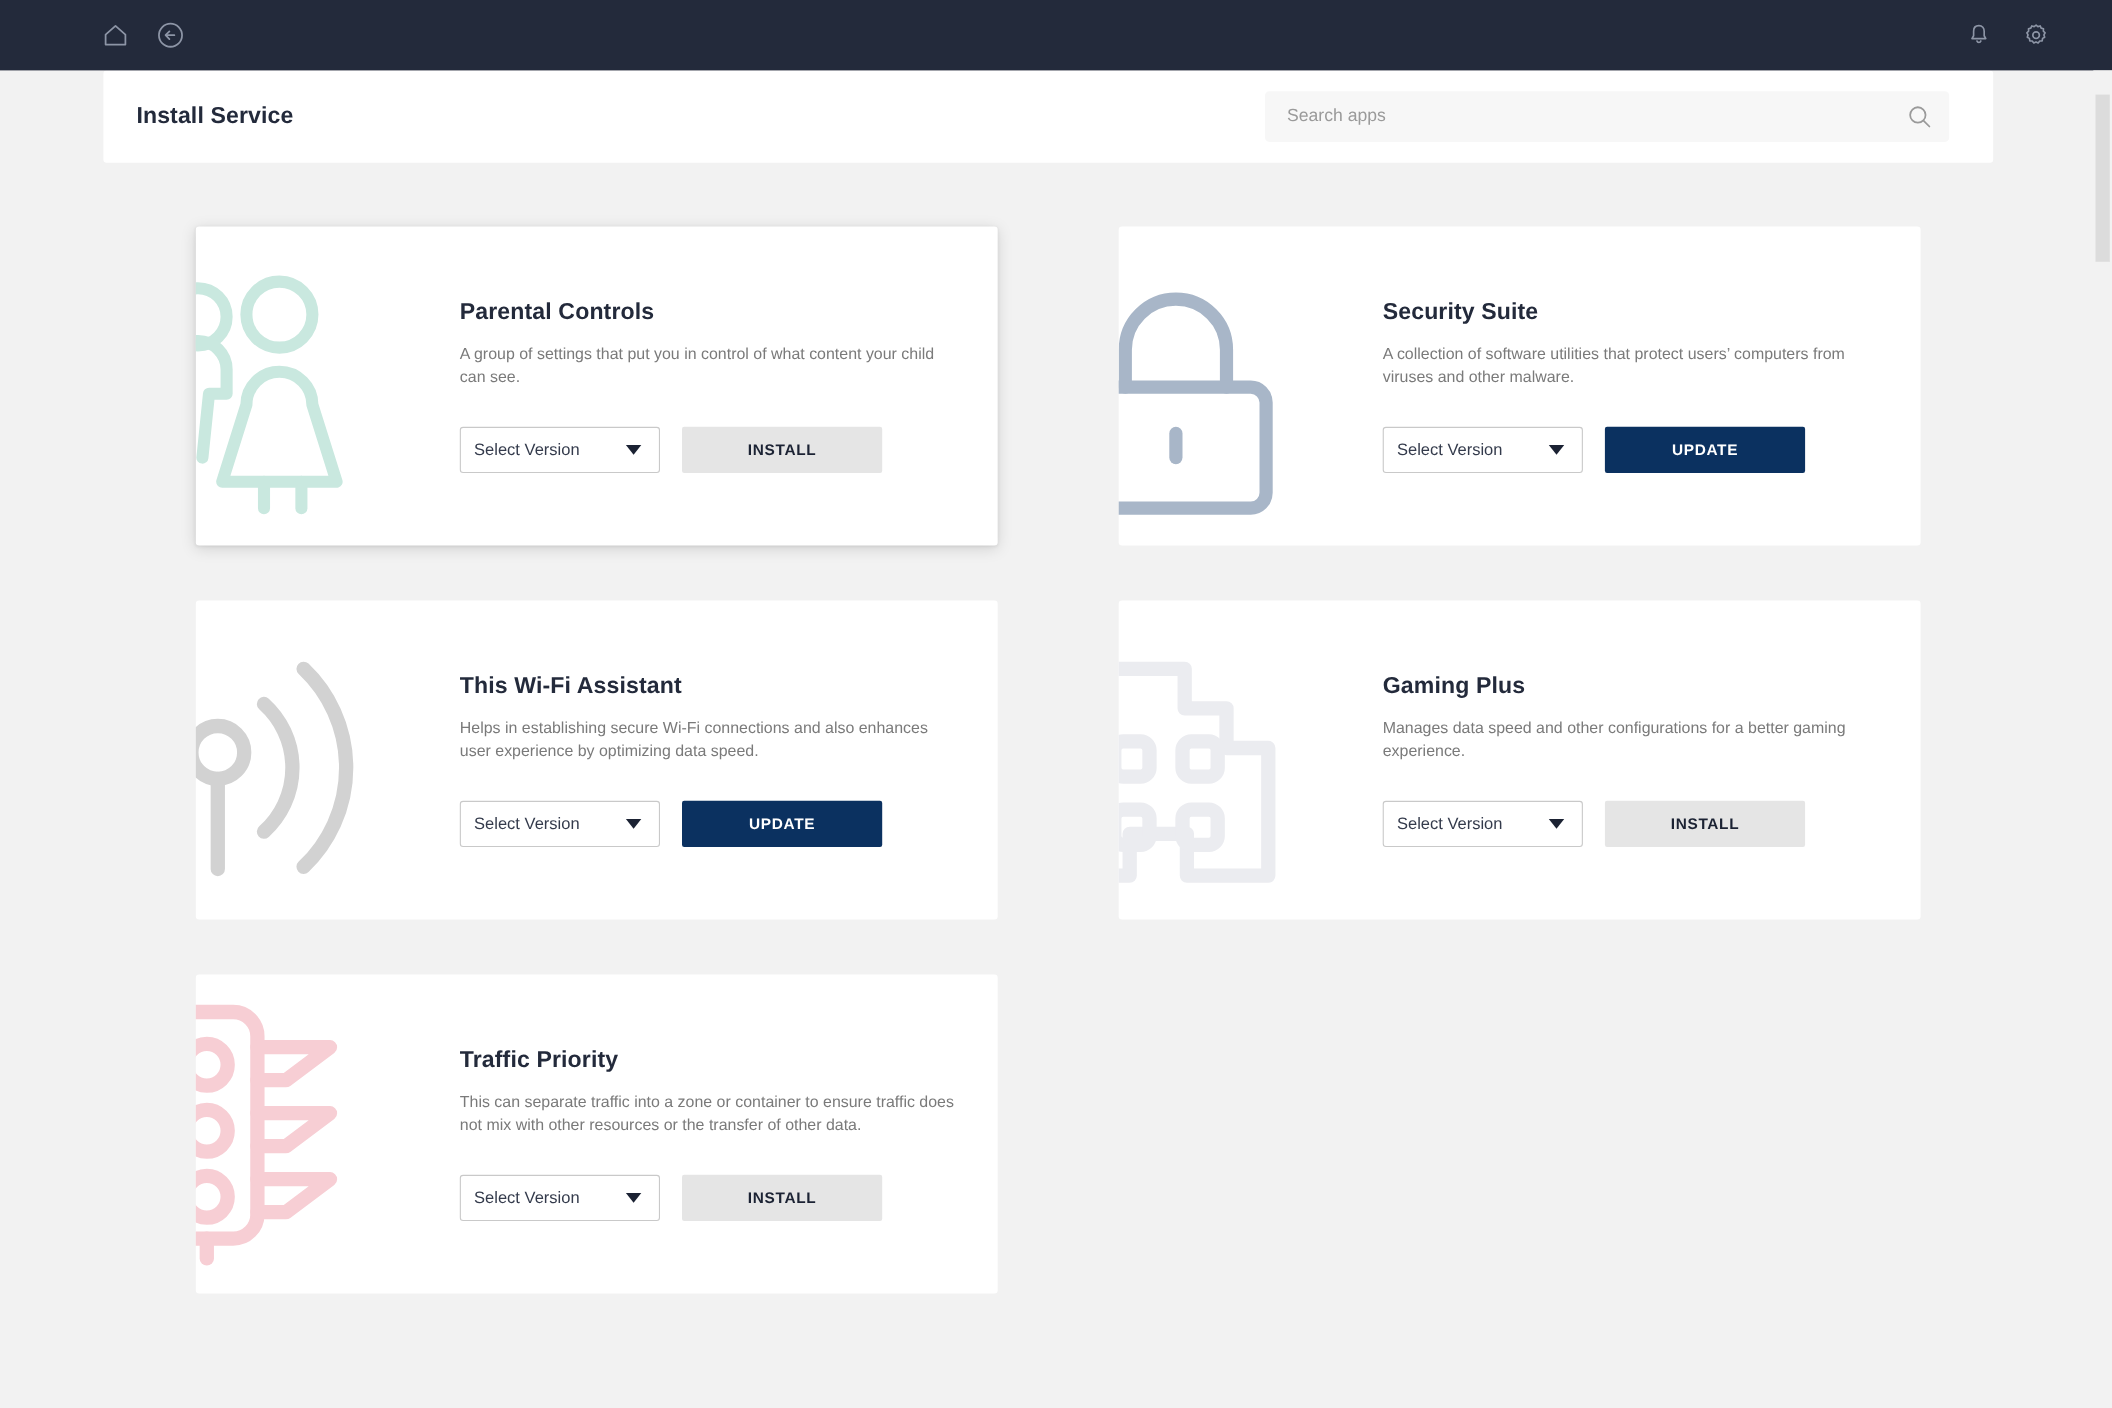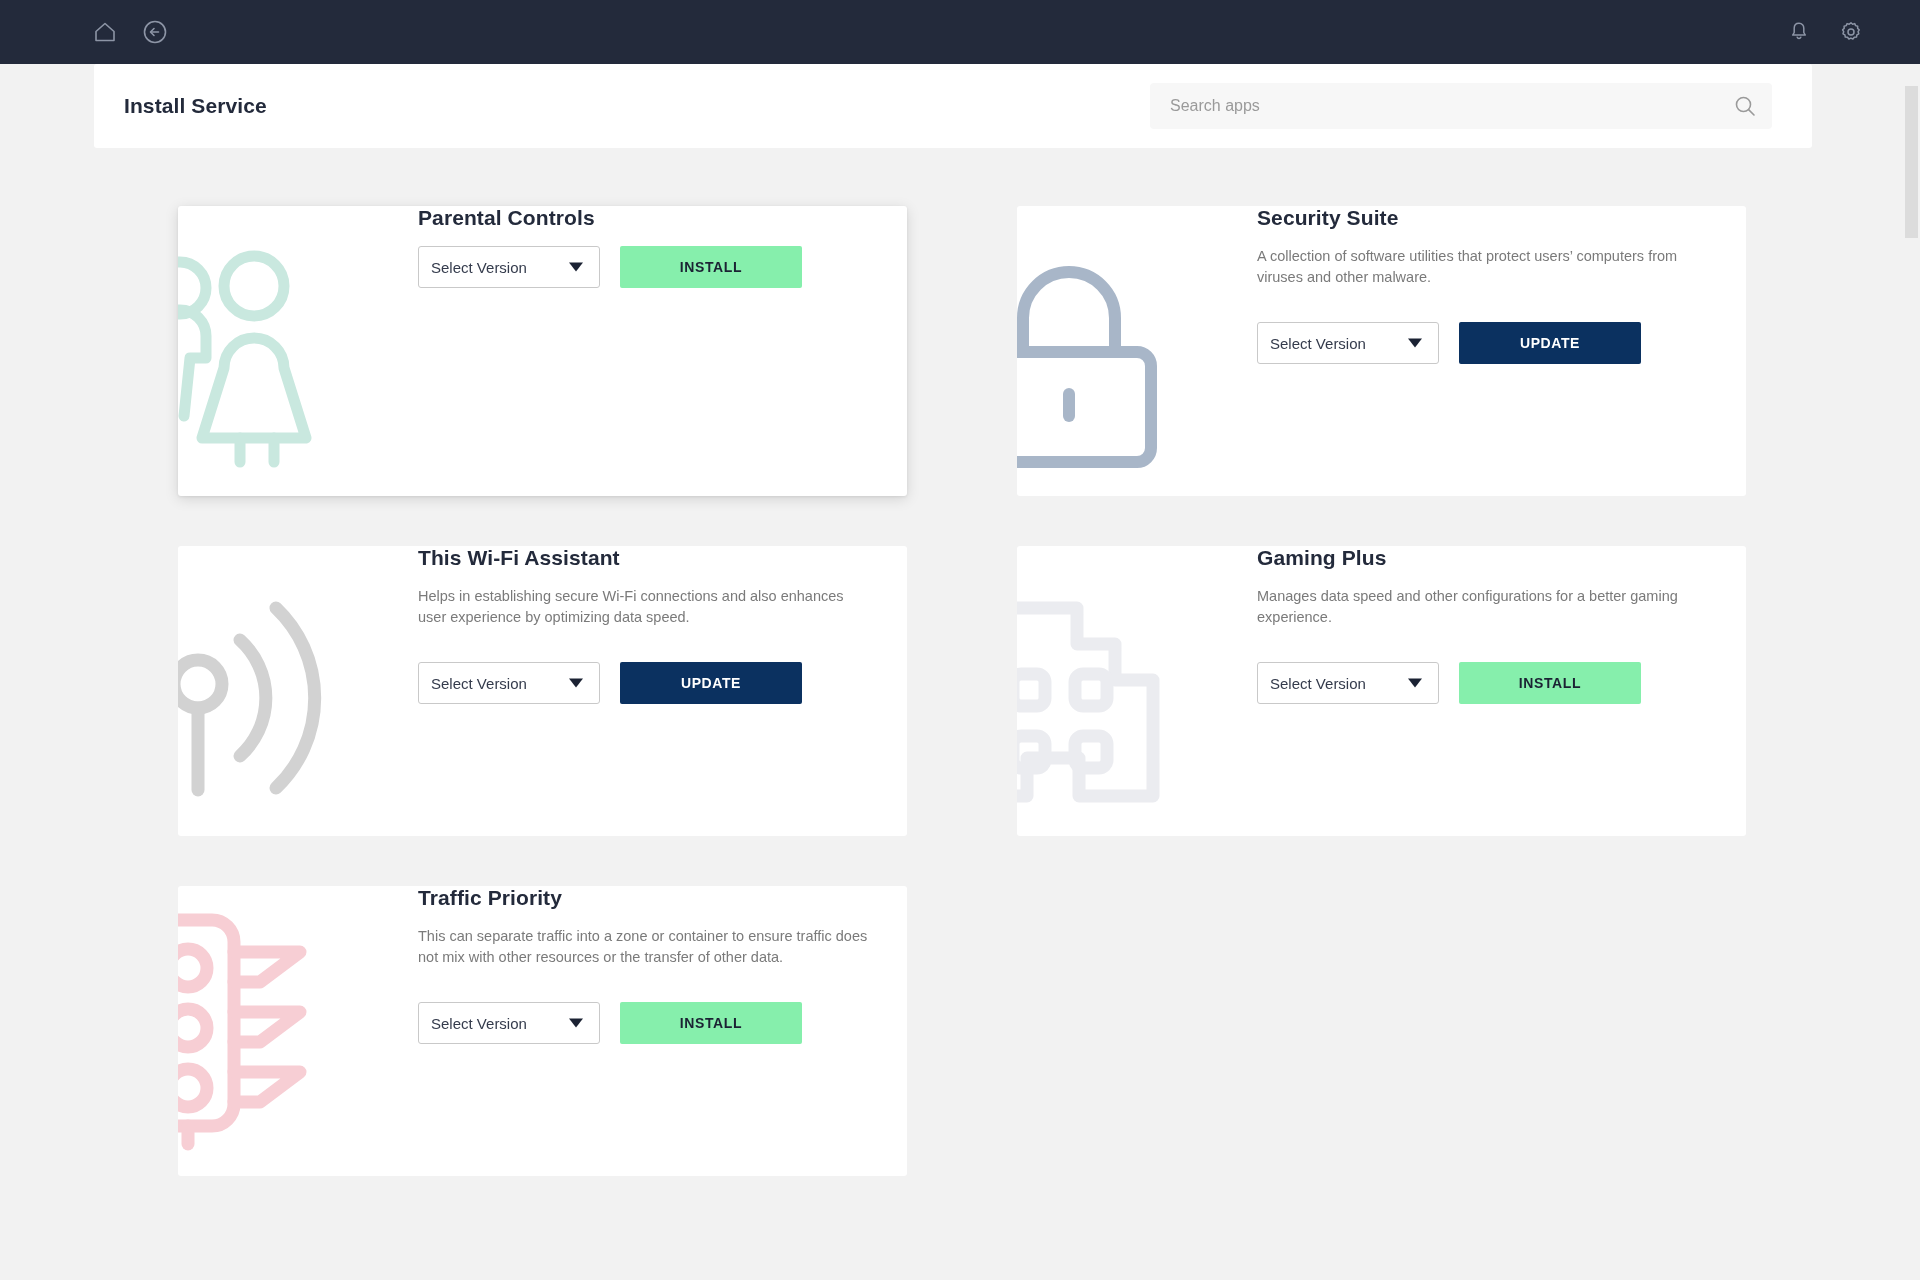--- a/index.html
+++ b/index.html
@@ -142,20 +142,21 @@
   }
 
   .card {
     position: relative;
     width: 729px;
     height: 290px;
     background: #ffffff;
     border-radius: 3px;
     overflow: hidden;
     display: flex;
+    align-items: center;
   }
   .card.elevated {
     box-shadow: 0 3px 14px rgba(0,0,0,0.13), 0 1px 3px rgba(0,0,0,0.07);
     z-index: 5;
   }
 
   .card-art {
     position: absolute;
     left: -50px;
     top: 50%;
@@ -226,21 +227,21 @@
     height: 42px;
     border: none;
     border-radius: 2px;
     font-family: "Liberation Sans", sans-serif;
     font-size: 14px;
     font-weight: bold;
     letter-spacing: 0.6px;
     cursor: pointer;
   }
   .action-btn.install {
-    background: #86efac;
+    background: #e5e5e5;
     color: #1b2233;
   }
   .action-btn.update {
     background: #0b3160;
     color: #ffffff;
   }
 </style>
 </head>
 <body>
 
@@ -303,20 +304,21 @@
             <circle cx="52" cy="62" r="26"></circle>
             <path d="M26 176 V110 a26 26 0 0 1 52 0 v22 h-16 l-6 58"></path>
             <circle cx="126" cy="60" r="30"></circle>
             <path d="M96 142 a30 30 0 0 1 60 0 l22 70 h-104 z"></path>
             <path d="M112 212 v24 M146 212 v24"></path>
           </g>
         </svg>
       </div>
       <div class="card-body">
         <div class="card-title">Parental Controls</div>
+        <div class="card-desc">A group of settings that put you in control of what content your child can see.</div>
         <div class="card-actions">
           <div class="version-select">
             <span class="version-select-label">Select Version</span>
             <span class="caret"></span>
           </div>
           <button class="action-btn install">INSTALL</button>
         </div>
       </div>
     </div>
 

